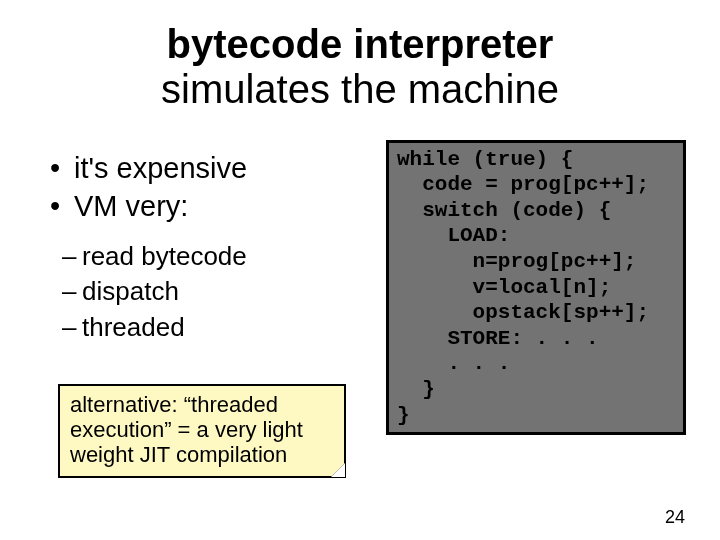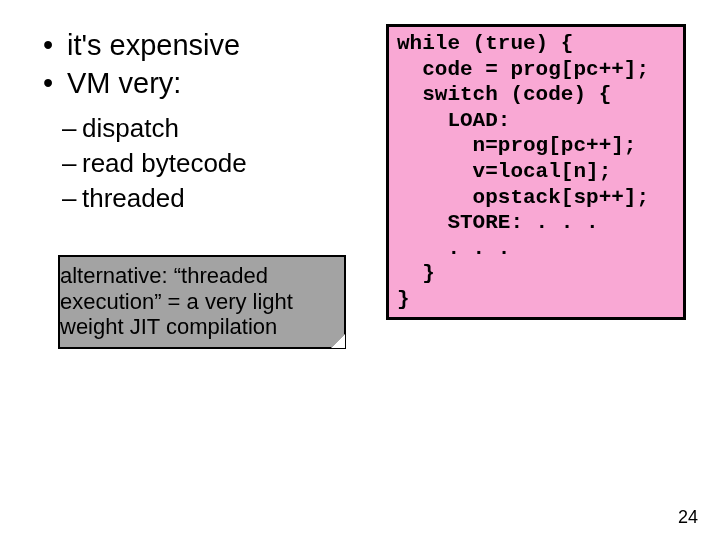--- a/index.html
+++ b/index.html
@@ -4,47 +4,51 @@
 <style>
   html,body{margin:0;padding:0}
   body{width:720px;height:540px;background:#fff;font-family:Arial,Helvetica,sans-serif;position:relative;color:#000}
   .slide{position:absolute;inset:0;padding:18px 34px 20px 34px;box-sizing:border-box}
   .title{text-align:center;font-size:40px;line-height:1.12;margin:4px 0 22px 0}
   .title .l1{font-weight:bold}
   .title .l2{font-weight:400}
   .body{display:flex;gap:18px}
   .left{flex:1 1 52%}
   .right{flex:0 0 300px;padding-top:6px}
-  ul,li{margin:9px;padding:0;list-style:none}
+  ul,li{margin:16px;padding:0;list-style:none}
   .bullets>li{font-size:29px;line-height:1.25;margin:0 0 2px 0;padding-left:24px;position:relative}
   .bullets>li::before{content:"•";position:absolute;left:0;top:0}
   .sub{margin:10px 0 0 28px}
   .sub>li{font-size:26px;line-height:1.28;margin:0 0 2px 0;padding-left:20px;position:relative}
   .sub>li::before{content:"–";position:absolute;left:0;top:0}
-  .note{margin:40px 0 0 24px;background:#a3a3a3;border:2px solid #000;padding:6px 10px 8px 0;width:288px;font-size:22px;line-height:1.15;box-sizing:border-box;position:relative}
+  .note{margin:40px 0 0 24px;background:#fef9c3;border:2px solid #000;padding:6px 10px 8px 10px;width:288px;font-size:22px;line-height:1.15;box-sizing:border-box;position:relative}
   .note::after{content:"";position:absolute;right:-1px;bottom:-1px;width:0;height:0;border-left:14px solid transparent;border-bottom:14px solid #fff}
   .note::before{content:"";position:absolute;right:-2px;bottom:-2px;width:0;height:0;border-left:16px solid transparent;border-bottom:16px solid #000;z-index:-0}
-  .code{background:#f9a8d4;border:3px solid #000;font-family:"Courier New",monospace;font-size:21px;font-weight:bold;line-height:1.22;padding:4px 8px 4px 8px;white-space:pre}
-  .pagenum{position:absolute;right:22px;bottom:12px;font-size:18px}
+  .code{background:#737373;border:3px solid #000;font-family:"Courier New",monospace;font-size:21px;font-weight:bold;line-height:1.22;padding:4px 8px 4px 8px;white-space:pre}
+  .pagenum{position:absolute;right:35px;bottom:12px;font-size:18px}
 </style>
 </head>
 <body>
 
 <div class="slide">
 
+  <div class="title">
+    <span class="l1">bytecode interpreter</span><br>
+    <span class="l2">simulates the machine</span>
+  </div>
 
   <div class="body">
     <div class="left">
       <ul class="bullets">
         <li>it's expensive</li>
         <li>VM very:</li>
       </ul>
       <ul class="sub">
+        <li>read bytecode</li>
         <li>dispatch</li>
-        <li>read bytecode</li>
         <li>threaded</li>
       </ul>
       <div class="note">alternative: “threaded execution” = a very light weight JIT compilation</div>
     </div>
     <div class="right">
       <div class="code">while (true) {
   code = prog[pc++];
   switch (code) {
     LOAD:
       n=prog[pc++];

